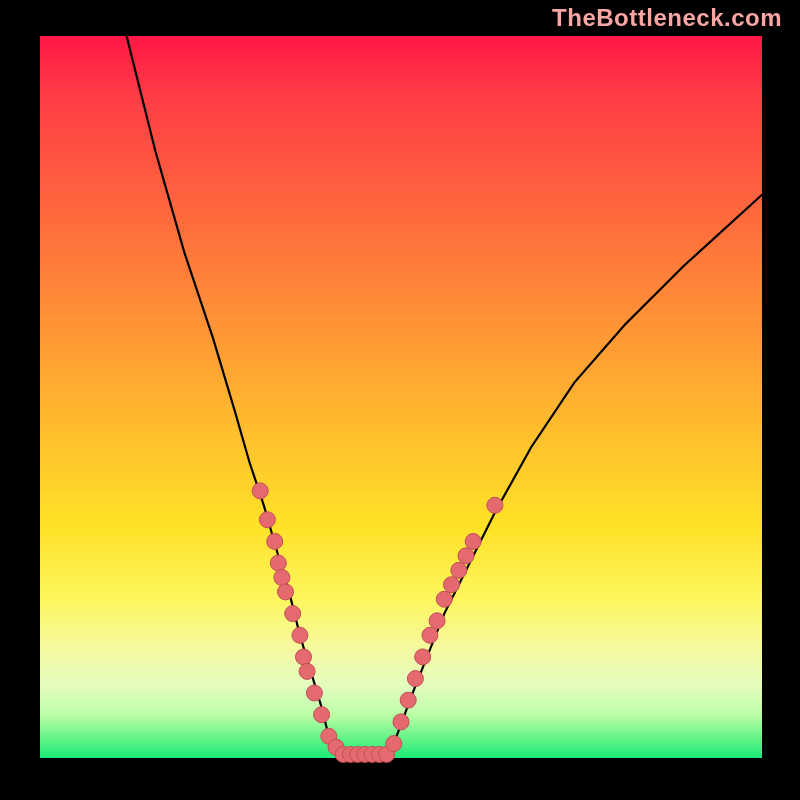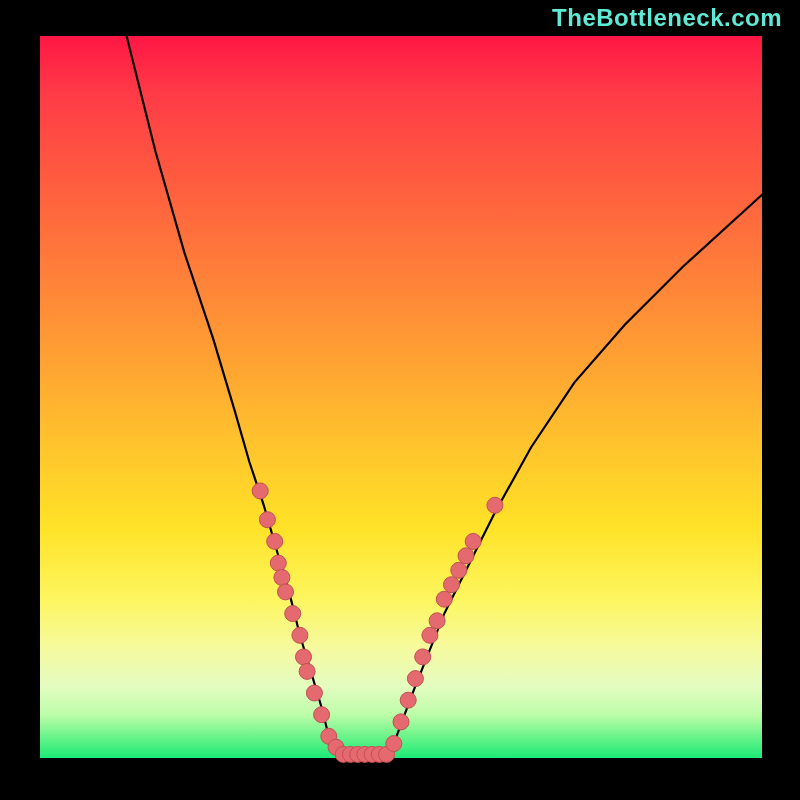--- a/index.html
+++ b/index.html
@@ -18,21 +18,21 @@
     height: 800px;
     background: #000;
   }
   .watermark {
     position: absolute;
     top: 4px;
     right: 18px;
     font-family: Arial, Helvetica, sans-serif;
     font-size: 24px;
     font-weight: 600;
-    color: #5eead4;
+    color: #fca5a5;
     letter-spacing: 0.5px;
     -webkit-user-select: none;
     user-select: none;
   }
   .plot {
     position: absolute;
     left: 40px;
     top: 36px;
     width: 722px;
     height: 722px;

